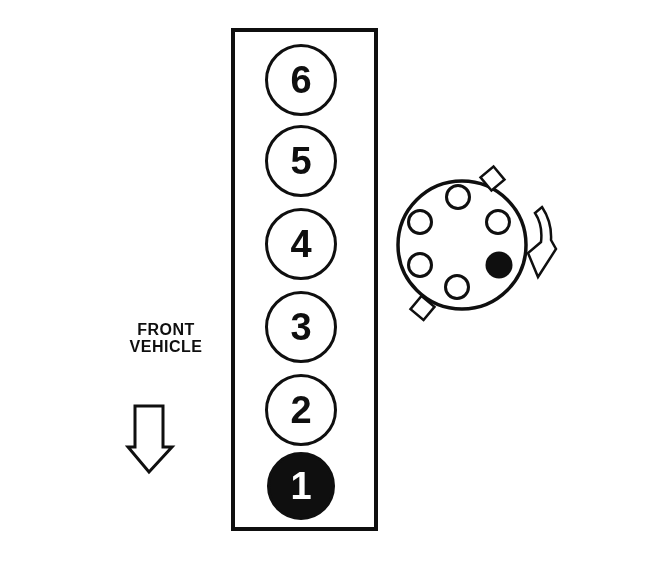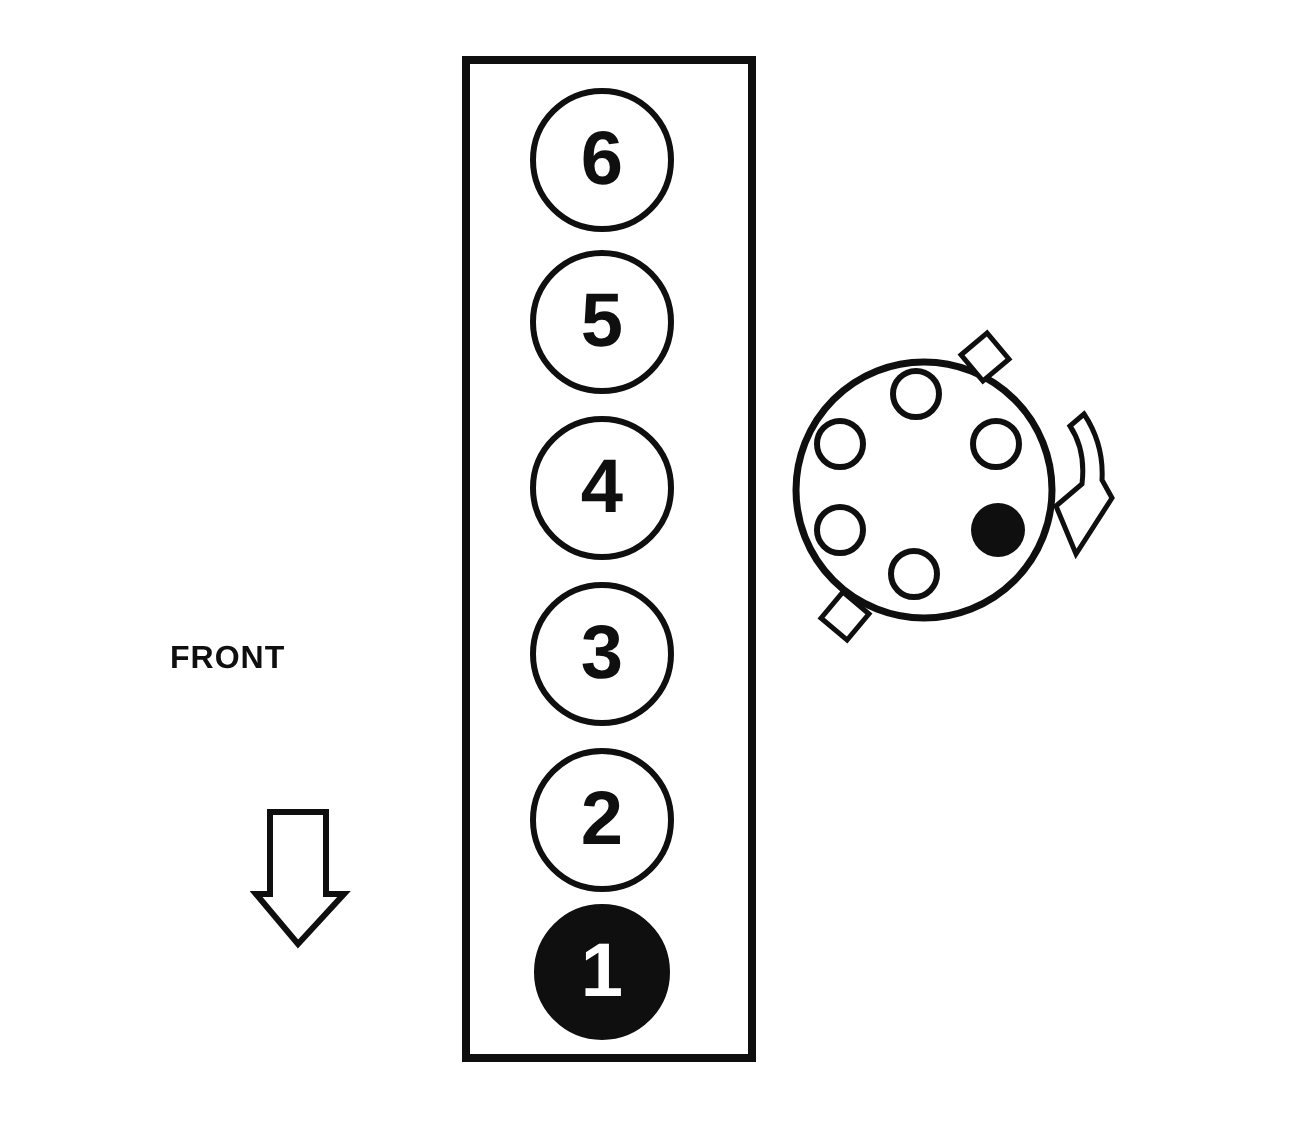--- a/index.html
+++ b/index.html
@@ -14,21 +14,21 @@
   .cyl{
     position:absolute;width:72px;height:72px;box-sizing:border-box;
     border:3px solid #0f0f0f;border-radius:50%;background:#ffffff;
     display:flex;align-items:center;justify-content:center;
     font-weight:bold;font-size:38px;color:#0f0f0f;
   }
   .cyl.marked{
     width:68px;height:68px;background:#0f0f0f;color:#ffffff;
   }
   .front-label{
-    position:absolute;left:85px;top:322px;width:130px;text-align:left;
+    position:absolute;left:101px;top:322px;width:130px;text-align:center;
     font-weight:bold;font-size:16px;line-height:16.5px;letter-spacing:0.5px;
     color:#0f0f0f;
   }
   .down-arrow{position:absolute;left:125px;top:404px;}
   .distributor{position:absolute;left:380px;top:145px;}
   .stroke{fill:#ffffff;stroke:#0f0f0f;}
 </style>
 </head>
 <body>
 
@@ -50,20 +50,21 @@
   </div>
   <div class="cyl" style="left:265px;top:374px">
     <span>2</span>
   </div>
   <div class="cyl marked" style="left:267px;top:452px">
     <span>1</span>
   </div>
 
   <div class="front-label">
     <div>FRONT</div>
+    <div>VEHICLE</div>
   </div>
 
   <svg class="down-arrow" width="52" height="72" viewBox="0 0 52 72">
     <polygon class="stroke" stroke-width="3" stroke-linejoin="miter" points="10,2 38,2 38,43 47,43 24,68 3,43 10,43"></polygon>
   </svg>
 
   <svg class="distributor" width="210" height="205" viewBox="0 0 210 205">
 
     <circle class="stroke" cx="82" cy="100" r="64" stroke-width="3.5"></circle>
 

